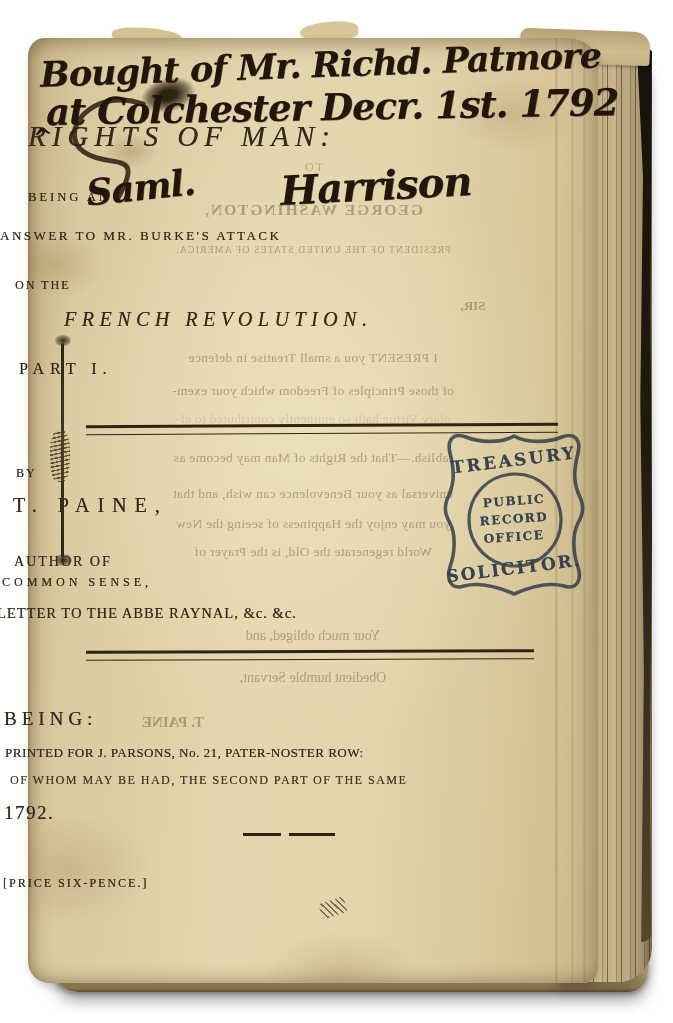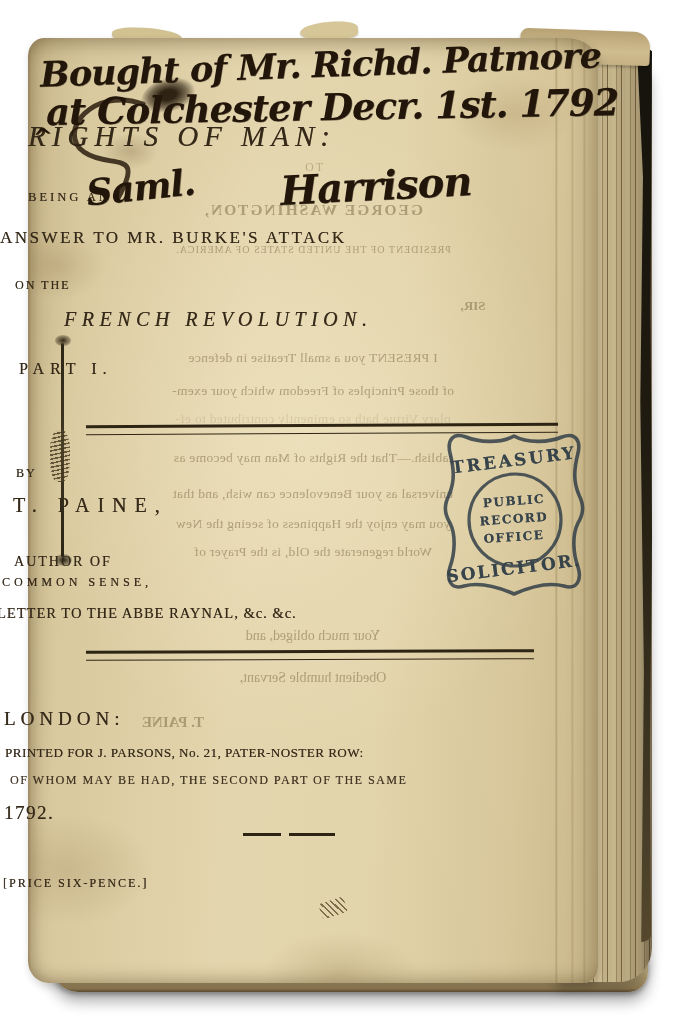--- a/index.html
+++ b/index.html
@@ -78,21 +78,21 @@
   .ghost{position:absolute;left:0;right:0;text-align:center;transform:scaleX(-1);
       color:rgba(128,110,74,.55);filter:blur(.35px);white-space:nowrap;
       font-family:"Liberation Serif",serif;}
   .hand{position:absolute;font-family:"DejaVu Serif",serif;font-style:italic;font-weight:700;
       color:#22150a;letter-spacing:-1px;white-space:nowrap;
       text-shadow:.5px .5px .6px rgba(25,14,4,.5);}
 
   
   .t-title   {top:82px; font-size:29px;font-style:italic;letter-spacing:6px;}
   .t-beingan {top:152px;font-size:12.5px;letter-spacing:3px;}
-  .t-answer  {top:190px;font-size:17px;letter-spacing:2.5px;margin-left:-28px;font-family:Liberation Serif, serif;}
+  .t-answer  {top:190px;font-size:13px;letter-spacing:2.5px;margin-left:-28px;font-family:Liberation Serif, serif;}
   .t-onthe   {top:240px;font-size:12px;letter-spacing:2px;margin-left:-13px;}
   .t-french  {top:270px;font-size:20px;font-style:italic;letter-spacing:5.5px;margin-left:36px;}
   .t-part    {top:322px;font-size:16px;letter-spacing:6px;margin-left:-9px;}
   .t-by      {top:428px;font-size:12px;letter-spacing:2px;margin-left:-12px;}
   .t-paine   {top:456px;font-size:20px;letter-spacing:8px;margin-left:-15px;}
   .t-authorof{top:516px;font-size:14px;letter-spacing:2px;margin-left:-14px;}
   .t-work1   {top:537px;font-size:12px;letter-spacing:4px;margin-left:-26px;}
   .t-work2   {top:567px;font-size:14.5px;letter-spacing:1px;margin-left:-31px;}
   .t-city    {top:670px;font-size:19px;letter-spacing:5px;margin-left:-24px;}
   .t-printer {top:707px;font-size:13px;letter-spacing:.5px;margin-left:-23px;}
@@ -197,21 +197,21 @@
     <div class="pr t-onthe">ON THE</div>
     <div class="pr t-part">PART I.</div>
     <div class="pr t-french">FRENCH REVOLUTION.</div>
     <div class="rule rule1"></div>
     <div class="pr t-by">BY</div>
     <div class="pr t-paine">T. PAINE,</div>
     <div class="pr t-authorof">AUTHOR OF</div>
     <div class="pr t-work1">COMMON SENSE,</div>
     <div class="pr t-work2">LETTER TO THE ABBE RAYNAL, &amp;c. &amp;c.</div>
     <div class="rule rule2"></div>
-    <div class="pr t-city">LONDON:</div>
+    <div class="pr t-city">BEING:</div>
     <div class="pr t-printer">PRINTED FOR J. PARSONS, No. 21, PATER-NOSTER ROW:</div>
     <div class="pr t-advert1">OF WHOM MAY BE HAD, THE SECOND PART OF THE SAME</div>
     <div class="shortrule"></div>
     <div class="pr t-year">1792.</div>
     <div class="pr t-price">[PRICE SIX-PENCE.]</div>
 
     <div class="ink-blot"></div>
     <svg class="flourish" viewBox="0 0 120 120">
       <path d="M95,14 C45,-4 8,42 36,62 C62,80 98,58 70,108" fill="none" stroke="#241708" stroke-width="5" stroke-linecap="round" opacity="0.82"></path>
     </svg>

